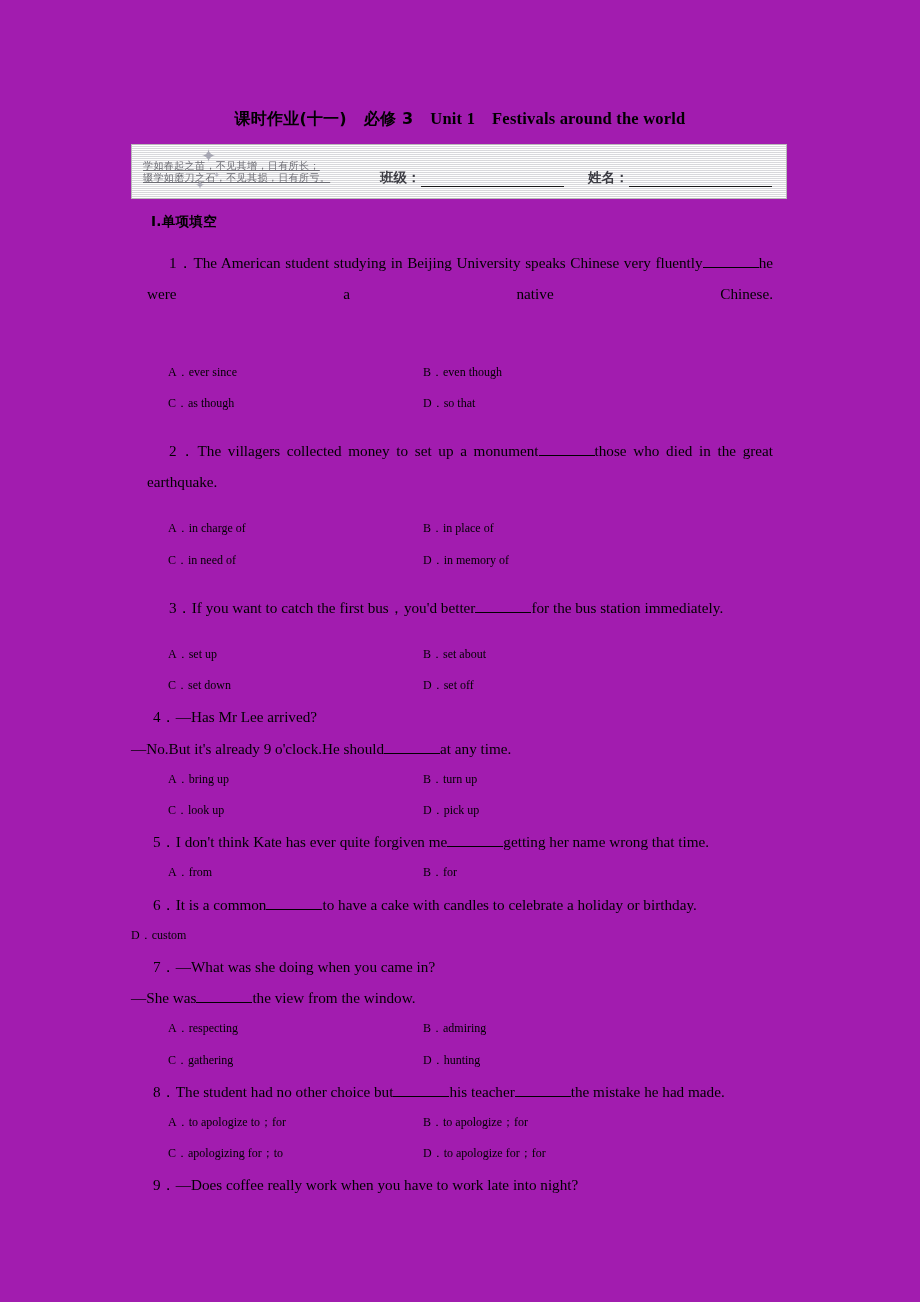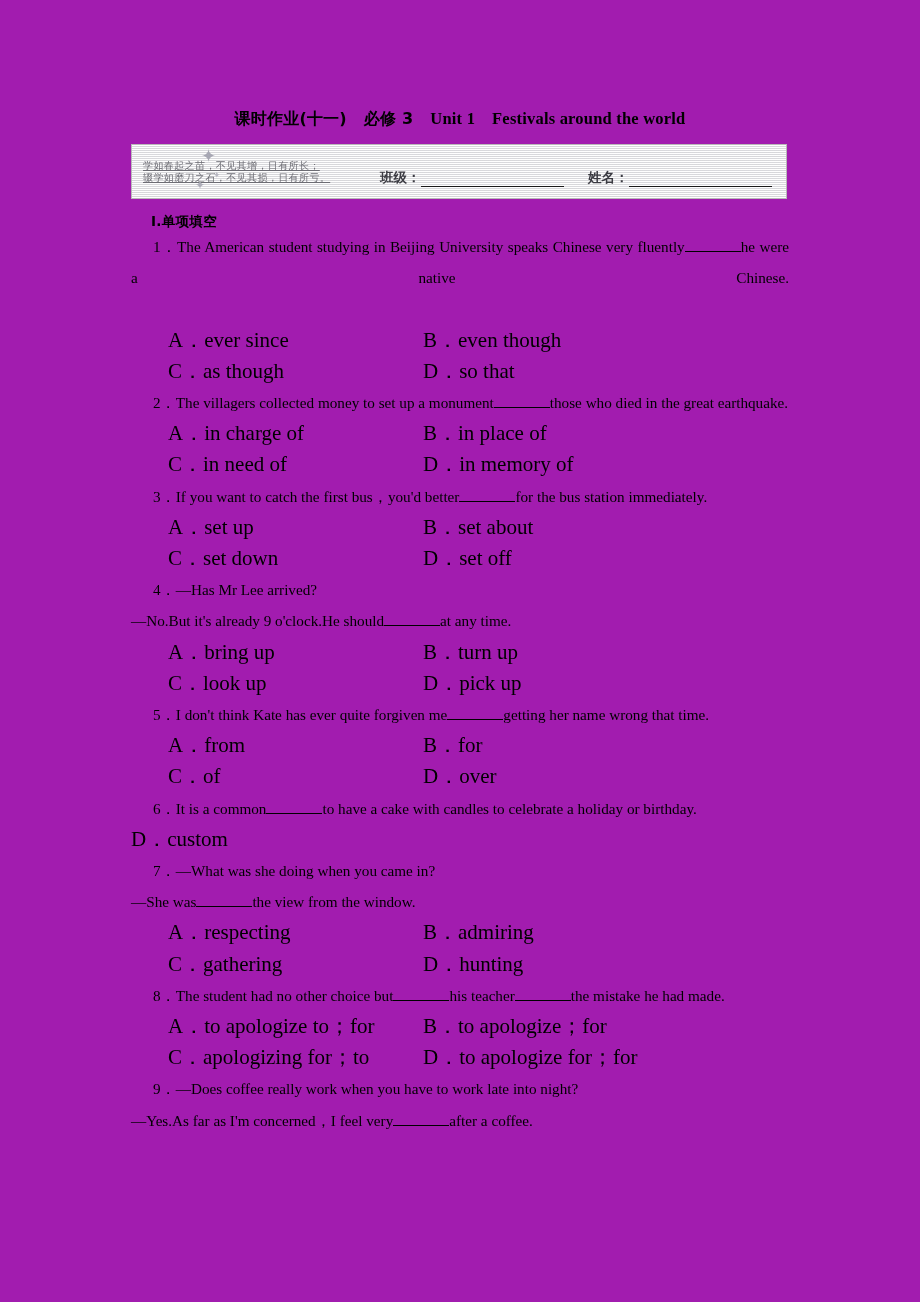--- a/index.html
+++ b/index.html
@@ -123,21 +123,21 @@
     font-size: 13.5px;
     margin-top: 14px;
     padding-left: 20px;
     letter-spacing: 0.3px;
   }
 
   
   .question {
     font-size: 15.2px;
     line-height: 31.2px;
-    margin: 0;
+    margin: 16px;
     text-indent: 22px;
     text-align: justify;
     text-justify: inter-word;
   }
   .question.stretched {
     text-align: justify;
   }
   .question.stretched::after {
     content: "";
     display: inline-block;
@@ -156,21 +156,21 @@
     display: inline-block;
     border-bottom: 1.1px solid #000;
     height: 14px;
     vertical-align: baseline;
     margin: 0 0px;
   }
   .blank.w2 { width: 56px; }
 
   .options {
     display: flex;
-    font-size: 21px;
+    font-size: 12px;
     line-height: 31.2px;
   }
   .opt {
     white-space: nowrap;
   }
   .opt-a, .opt-c { width: 292px; padding-left: 37px; box-sizing: border-box; }
   .opt-b, .opt-d { padding-left: 0; }
 </style>
 </head>
 <body>
@@ -242,24 +242,20 @@
     <div class="options">
       <div class="opt opt-c">C．look up</div>
       <div class="opt opt-d">D．pick up</div>
     </div>
 
     <div class="qline indent"><span>5．</span><span>I don't think Kate has ever quite forgiven me</span><span class="blank w2"></span><span>getting her name wrong that time.</span></div>
     <div class="options">
       <div class="opt opt-a">A．from</div>
       <div class="opt opt-b">B．for</div>
     </div>
-    <div class="options">
-      <div class="opt opt-c">C．of</div>
-      <div class="opt opt-d">D．over</div>
-    </div>
 
     <div class="qline indent"><span>6．</span><span>It is a common</span><span class="blank w2"></span><span>to have a cake with candles to celebrate a holiday or birthday.</span></div>
     <div class="options">
       <div class="opt opt-d">D．custom</div>
     </div>
 
     <div class="qline indent"><span>7．</span><span>—What was she doing when you came in?</span></div>
     <div class="qline"><span>—She was</span><span class="blank w2"></span><span>the view from the window.</span></div>
     <div class="options">
       <div class="opt opt-a">A．respecting</div>
@@ -274,16 +270,15 @@
     <div class="options">
       <div class="opt opt-a">A．to apologize to；for</div>
       <div class="opt opt-b">B．to apologize；for</div>
     </div>
     <div class="options">
       <div class="opt opt-c">C．apologizing for；to</div>
       <div class="opt opt-d">D．to apologize for；for</div>
     </div>
 
     <div class="qline indent"><span>9．</span><span>—Does coffee really work when you have to work late into night?</span></div>
-    <div class="qline"><span>—Yes.As far as I'm concerned，I feel very</span><span class="blank w2"></span><span>after a coffee.</span></div>
 
   </div>
 </div>
 
 </body></html>

